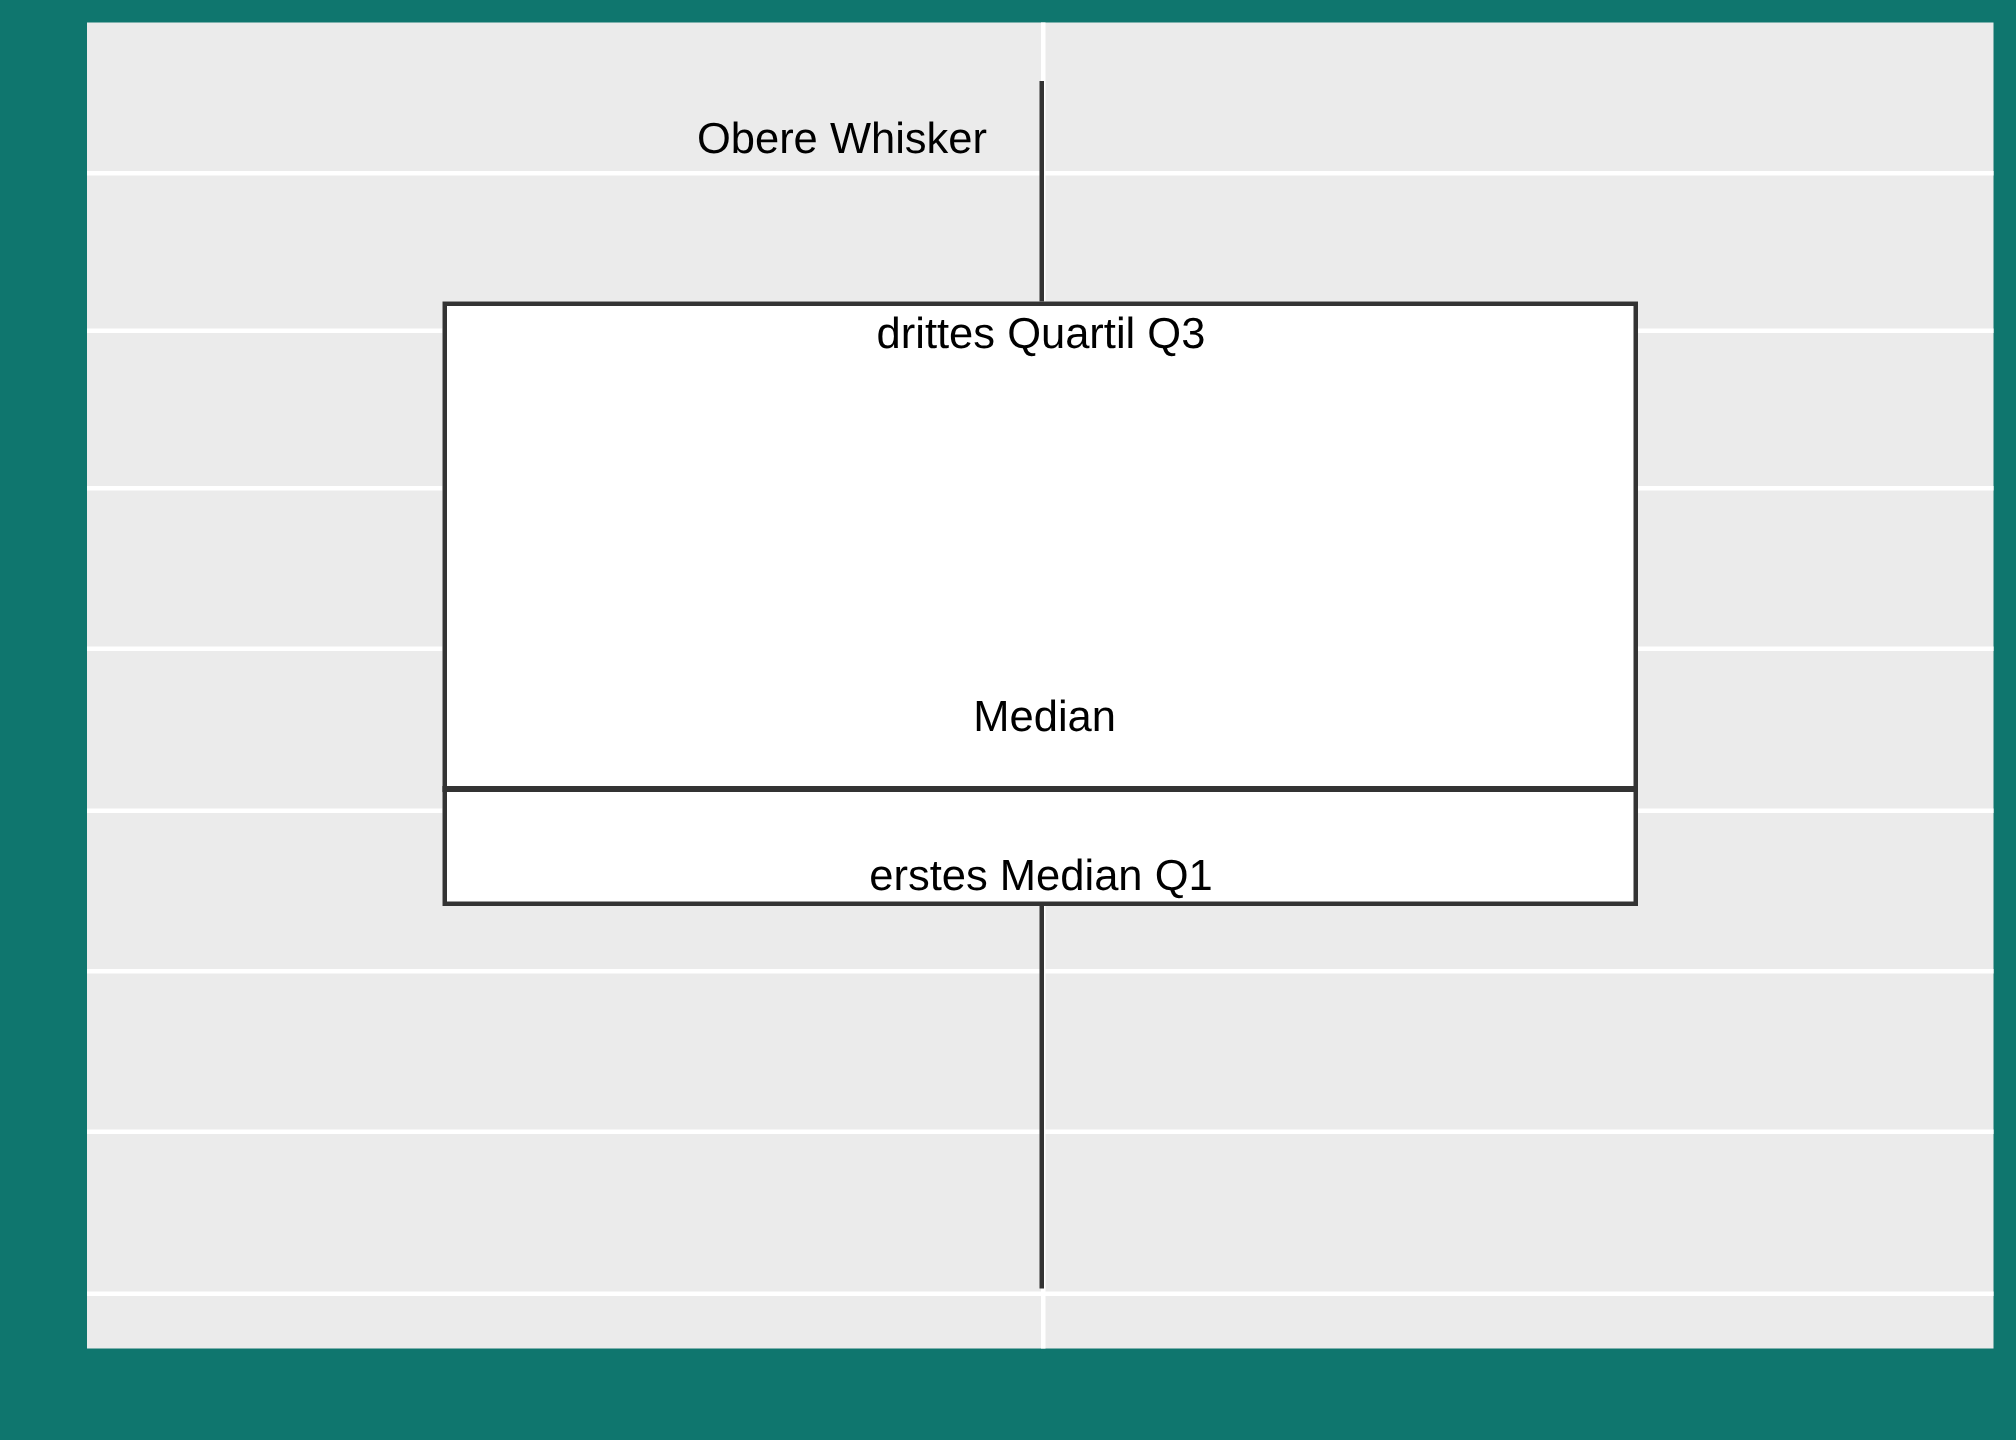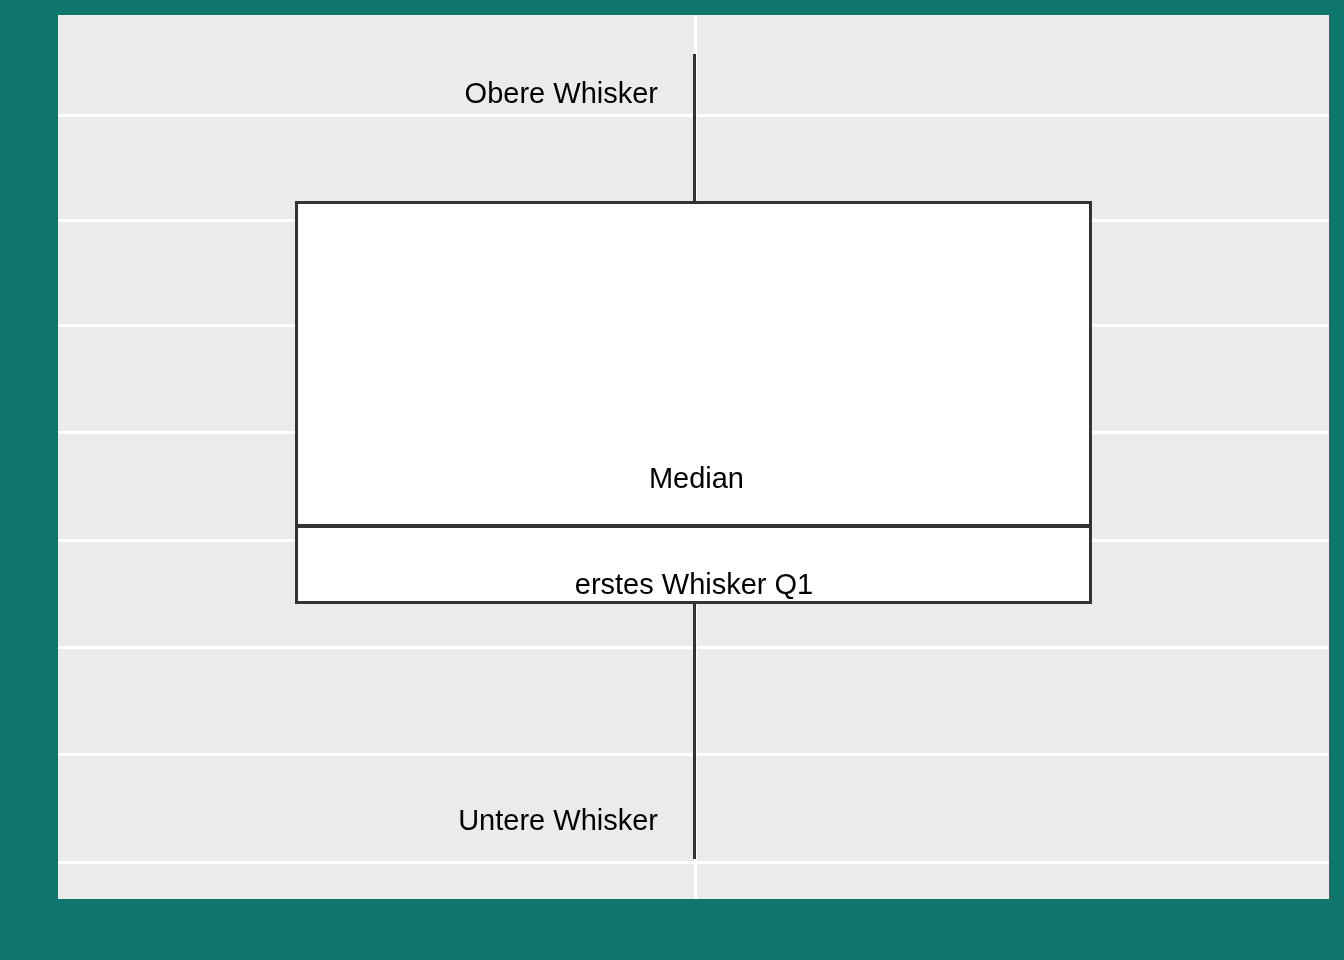--- a/index.html
+++ b/index.html
@@ -100,20 +100,20 @@
     <div class="whisker" style="left:635px; top:587px; height:257px;"></div>
 
     <div class="box-rect" style="left:237px; top:186px; width:797px; height:403px;"></div>
 
     <div class="median-line" style="left:237px; top:509px; width:797px;"></div>
 
   </div>
 
   <div class="annot right" style="left:658px; top:79px;">Obere Whisker</div>
 
+  <div class="annot center" style="left:694px; top:209px;">drittes Quartil Q3</div>
 
   <div class="annot right" style="left:744px; top:464px;text-align:right;">Median</div>
 
-  <div class="annot center" style="left:694px; top:570px;">erstes Whisker Q1</div>
+  <div class="annot center" style="left:694px; top:570px;">erstes Median Q1</div>
 
-  <div class="annot right" style="left:658px; top:806px;">Untere Whisker</div>
 
 </div>
 
 </body></html>

